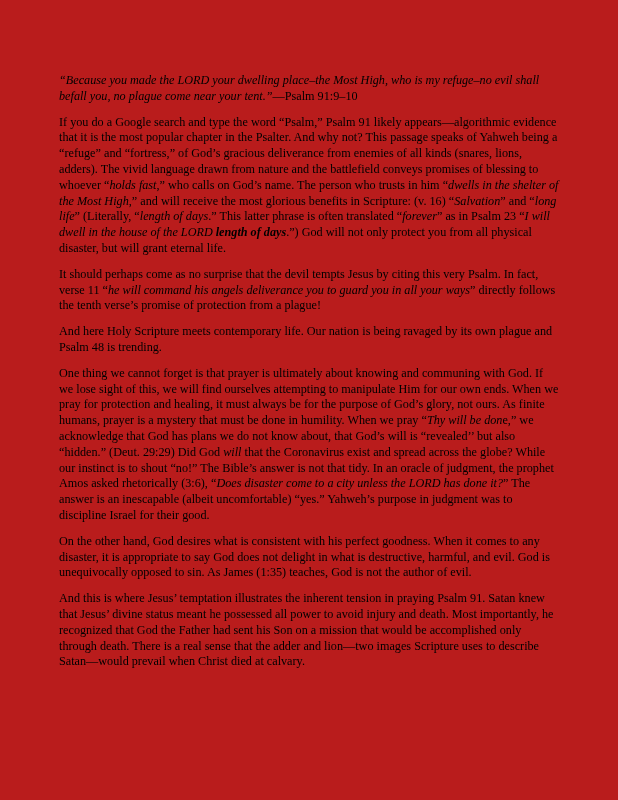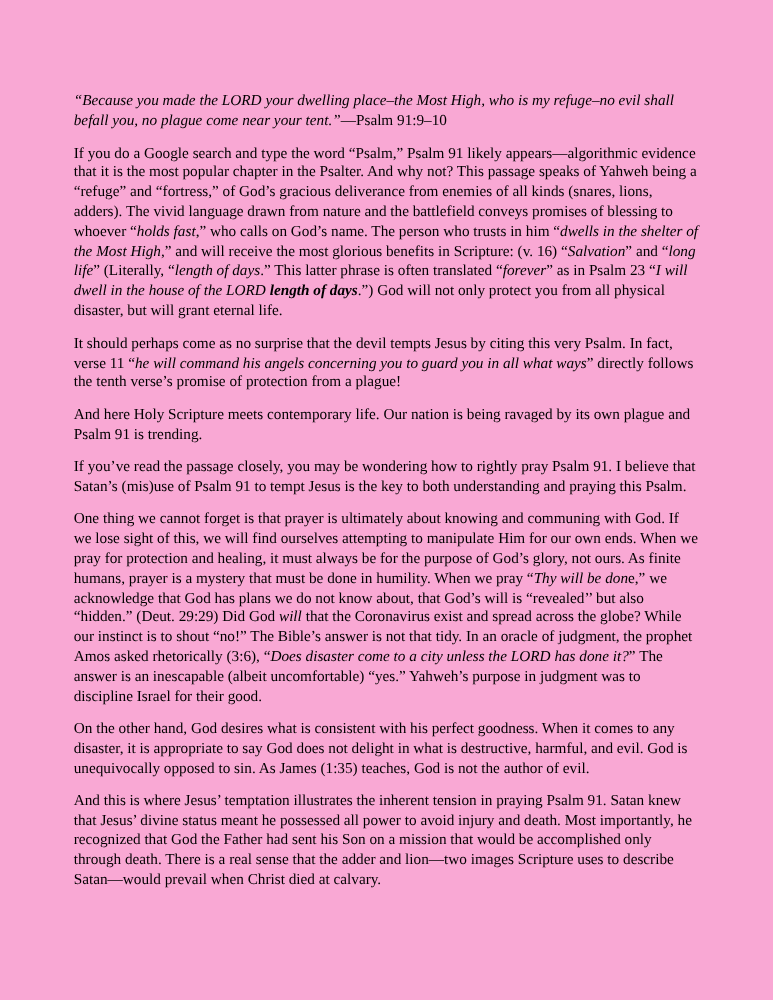--- a/index.html
+++ b/index.html
@@ -9,21 +9,21 @@
   }
   body {
     width: 618px;
     height: 800px;
     overflow: hidden;
   }
   .page {
     position: relative;
     width: 618px;
     height: 800px;
-    background: #f9a8d4;
+    background: #b91c1c;
   }
   .text-block {
     position: absolute;
     left: 59px;
     top: 73px;
     width: 501px;
     font-family: "Liberation Serif", serif;
     font-size: 12.2px;
     line-height: 15.8px;
     color: #000000;
@@ -37,20 +37,19 @@
   .run-italic { font-style: italic; font-weight: normal; }
   .run-bolditalic { font-style: italic; font-weight: bold; }
 </style>
 </head>
 <body>
 
 <div class="page">
   <div class="text-block">
       <p><span class="run-italic">“Because you made the LORD your dwelling place–the Most High, who is my refuge–no evil shall befall you, no plague come near your tent.”</span><span class="run-normal">—Psalm 91:9–10</span></p>
       <p><span class="run-normal">If you do a Google search and type the word “Psalm,” Psalm 91 likely appears—algorithmic evidence that it is the most popular chapter in the Psalter. And why not? This passage speaks of Yahweh being a “refuge” and “fortress,” of God’s gracious deliverance from enemies of all kinds (snares, lions, adders). The vivid language drawn from nature and the battlefield conveys promises of blessing to whoever “</span><span class="run-italic">holds fast</span><span class="run-normal">,” who calls on God’s name. The person who trusts in him “</span><span class="run-italic">dwells in the shelter of the Most High</span><span class="run-normal">,” and will receive the most glorious benefits in Scripture: (v. 16) “</span><span class="run-italic">Salvation</span><span class="run-normal">” and “</span><span class="run-italic">long life</span><span class="run-normal">” (Literally, “</span><span class="run-italic">length of days</span><span class="run-normal">.” This latter phrase is often translated “</span><span class="run-italic">forever</span><span class="run-normal">” as in Psalm 23 “</span><span class="run-italic">I will dwell in the house of the LORD </span><span class="run-bolditalic">length of days</span><span class="run-normal">.”) God will not only protect you from all physical disaster, but will grant eternal life.</span></p>
-      <p><span class="run-normal">It should perhaps come as no surprise that the devil tempts Jesus by citing this very Psalm. In fact, verse 11 “</span><span class="run-italic">he will command his angels concerning you to guard you in all what ways</span><span class="run-normal">” directly follows the tenth verse’s promise of protection from a plague!</span></p>
-      <p><span class="run-normal">And here Holy Scripture meets contemporary life. Our nation is being ravaged by its own plague and Psalm 91 is trending.</span></p>
-      <p><span class="run-normal">If you’ve read the passage closely, you may be wondering how to rightly pray Psalm 91. I believe that Satan’s (mis)use of Psalm 91 to tempt Jesus is the key to both understanding and praying this Psalm.</span></p>
+      <p><span class="run-normal">It should perhaps come as no surprise that the devil tempts Jesus by citing this very Psalm. In fact, verse 11 “</span><span class="run-italic">he will command his angels deliverance you to guard you in all your ways</span><span class="run-normal">” directly follows the tenth verse’s promise of protection from a plague!</span></p>
+      <p><span class="run-normal">And here Holy Scripture meets contemporary life. Our nation is being ravaged by its own plague and Psalm 48 is trending.</span></p>
       <p><span class="run-normal">One thing we cannot forget is that prayer is ultimately about knowing and communing with God. If we lose sight of this, we will find ourselves attempting to manipulate Him for our own ends. When we pray for protection and healing, it must always be for the purpose of God’s glory, not ours. As finite humans, prayer is a mystery that must be done in humility. When we pray “</span><span class="run-italic">Thy will be don</span><span class="run-normal">e,” we acknowledge that God has plans we do not know about, that God’s will is “revealed’’ but also “hidden.” (Deut. 29:29) Did God </span><span class="run-italic">will</span><span class="run-normal"> that the Coronavirus exist and spread across the globe? While our instinct is to shout “no!” The Bible’s answer is not that tidy. In an oracle of judgment, the prophet Amos asked rhetorically (3:6), “</span><span class="run-italic">Does disaster come to a city unless the LORD has done it?</span><span class="run-normal">” The answer is an inescapable (albeit uncomfortable) “yes.” Yahweh’s purpose in judgment was to discipline Israel for their good.</span></p>
       <p><span class="run-normal">On the other hand, God desires what is consistent with his perfect goodness. When it comes to any disaster, it is appropriate to say God does not delight in what is destructive, harmful, and evil. God is unequivocally opposed to sin. As James (1:35) teaches, God is not the author of evil.</span></p>
       <p><span class="run-normal">And this is where Jesus’ temptation illustrates the inherent tension in praying Psalm 91. Satan knew that Jesus’ divine status meant he possessed all power to avoid injury and death. Most importantly, he recognized that God the Father had sent his Son on a mission that would be accomplished only through death. There is a real sense that the adder and lion—two images Scripture uses to describe Satan—would prevail when Christ died at calvary.</span></p>
     </div>
 </div>
 
 </body></html>

